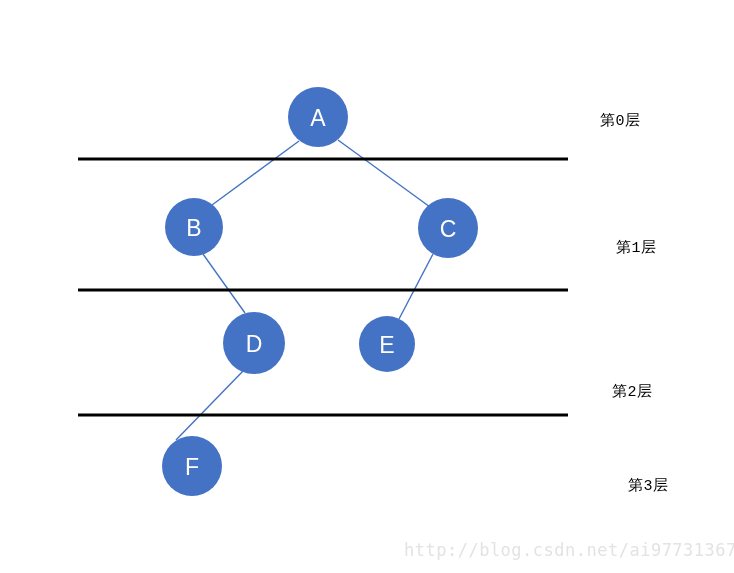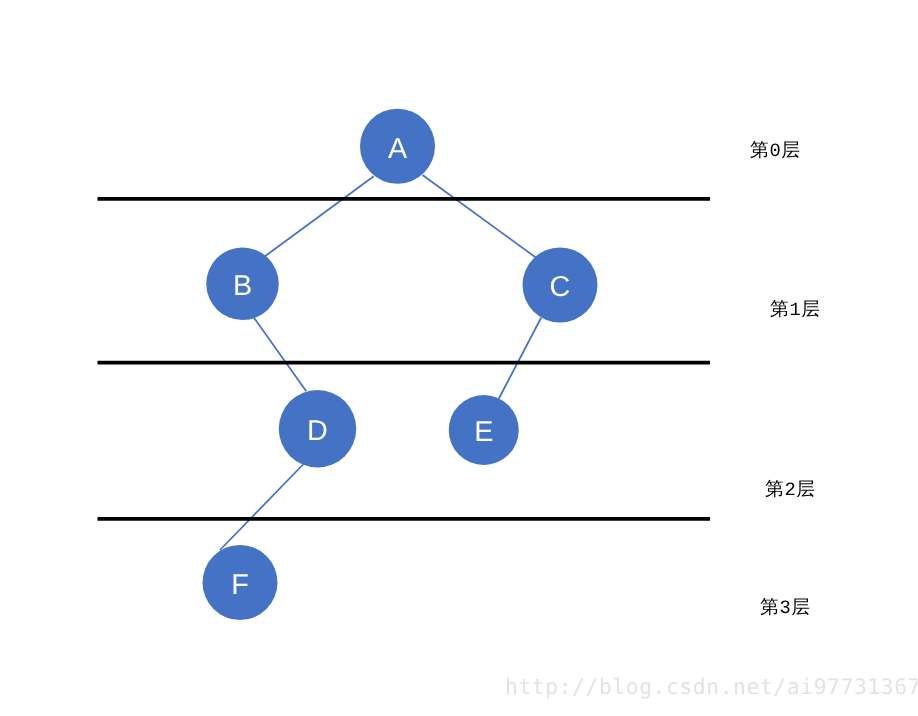--- a/index.html
+++ b/index.html
@@ -91,18 +91,18 @@
           <circle cx="192" cy="466" r="30" fill="#4472C4"></circle>
           <text x="192" y="467" class="node-label">F</text>
         </g>
       </g>
   </svg>
 
   <div id="layer-labels">
       <div class="layer-label" style="left: 600px; top: 111px;">第0层</div>
       <div class="layer-label" style="left: 600px; top: 238px; margin-left: 16px;">第1层</div>
       <div class="layer-label" style="left: 600px; top: 382px; margin-left: 12px;">第2层</div>
-      <div class="layer-label" style="left: 608px; top: 476px;">第3层</div>
+      <div class="layer-label" style="left: 628px; top: 476px;">第3层</div>
     </div>
 
   <div id="watermark" style="left: 404px; top: 540px; color: rgb(227, 227, 227);">http://blog.csdn.net/ai977313677</div>
 
 </div>
 
 </body></html>

